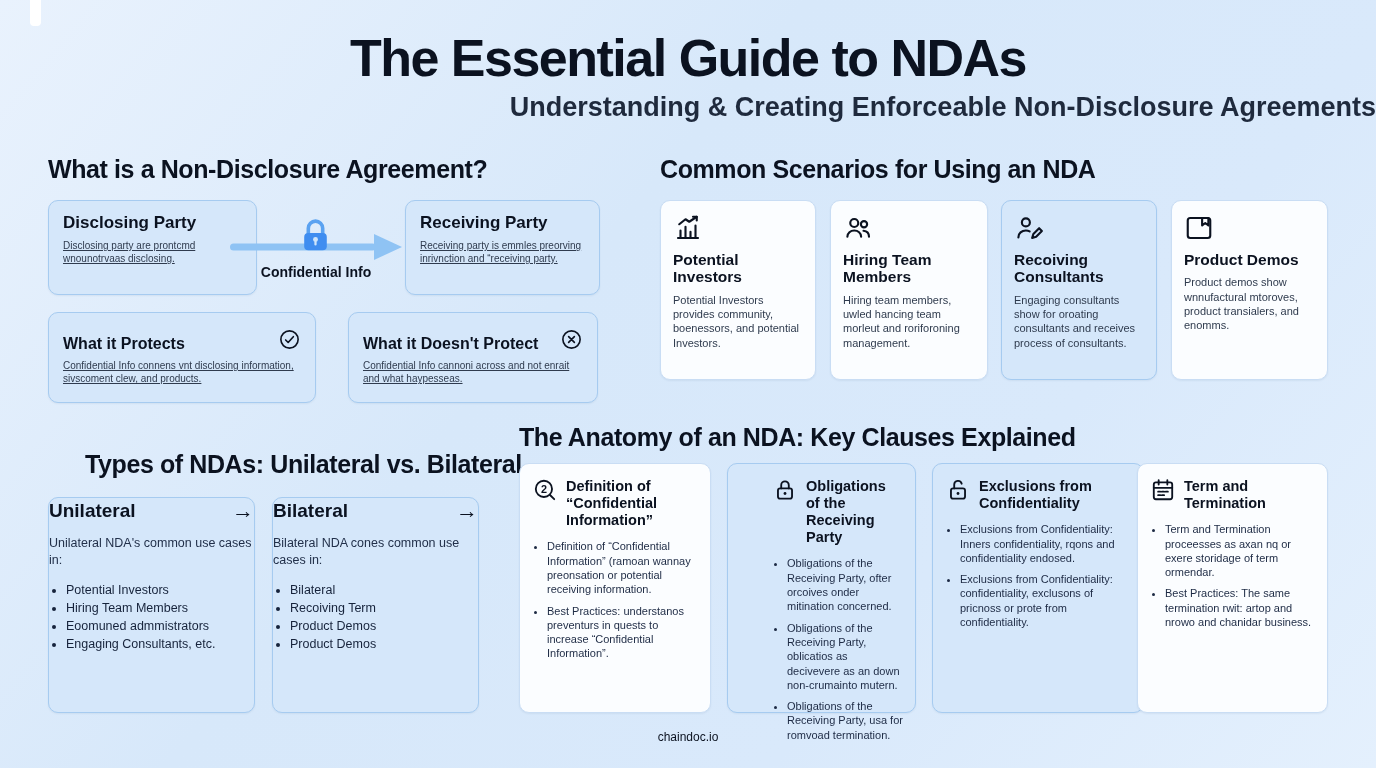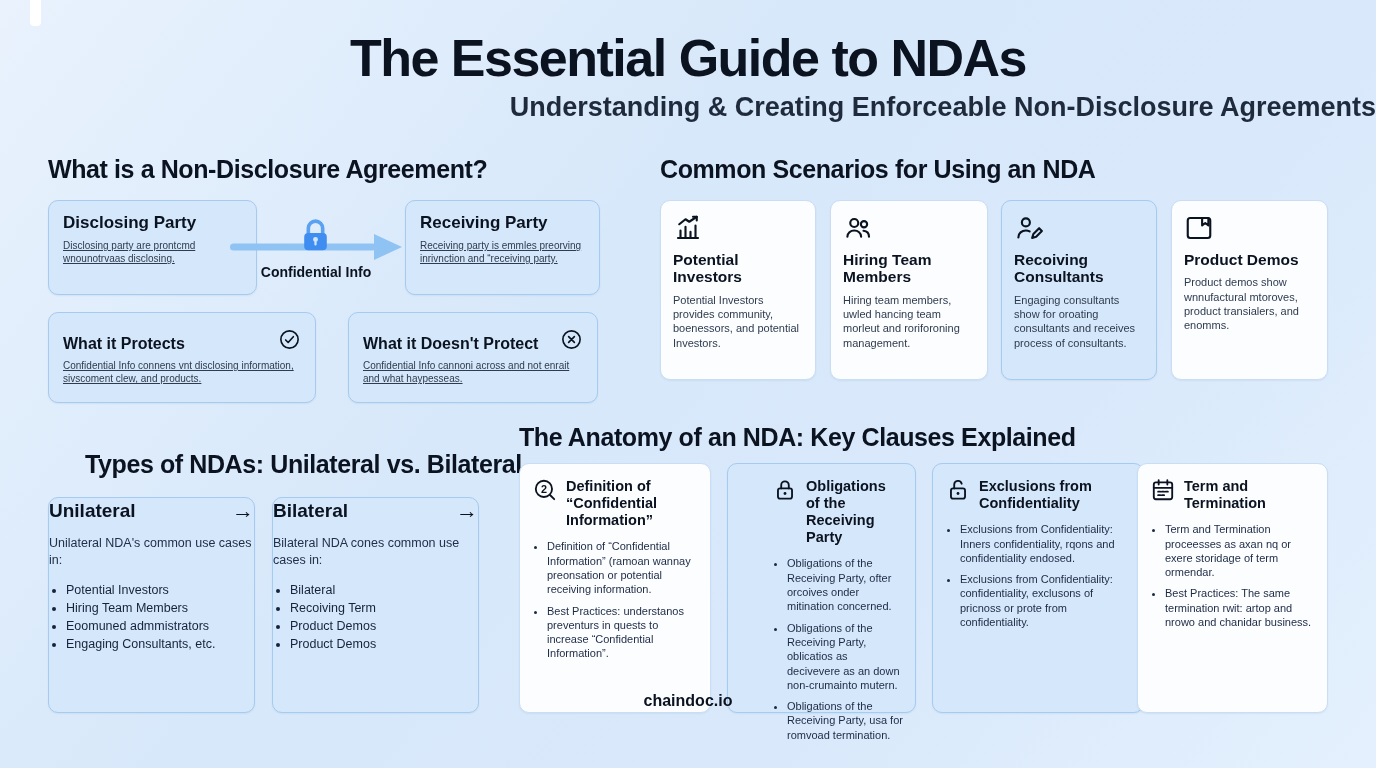--- a/index.html
+++ b/index.html
@@ -75,22 +75,22 @@
   .a1 { left:519px;  width:192px; }
   .a2 { left:727px;  width:189px;padding-left:44px; }
   .a3 { left:932px;  width:212px; }
   .a4 { left:1137px; width:191px; }
   .acard .hd { display:flex; gap:8px; align-items:flex-start; }
   .acard .ic { width:26px; height:26px; flex:0 0 26px; color:#0b1220; margin-top:1px; }
   .acard .t  { font-size:14.5px; font-weight:800; line-height:1.18; color:#0b1220; padding-top:2px; }
   .acard ul  { margin-top:10px; padding-left:15px; font-size:11px; line-height:1.3; color:#1d2a44; }
   .acard li  { margin-bottom:7px; }
 
-  .footer { position:absolute; top:692px; left:0; width:100%; text-align:center;
-            font-size:16px; font-weight:700; color:#0b1220; }
+  .footer { position:absolute; top:730px; left:0; width:100%; text-align:center;
+            font-size:12px; font-weight:400; color:#0b1220; }
   svg { display:block; }
 </style>
 </head>
 <body>
 
 <div class="canvas">
 
   <div class="strip"></div>
 
   <div class="page-title">The Essential Guide to NDAs</div>

